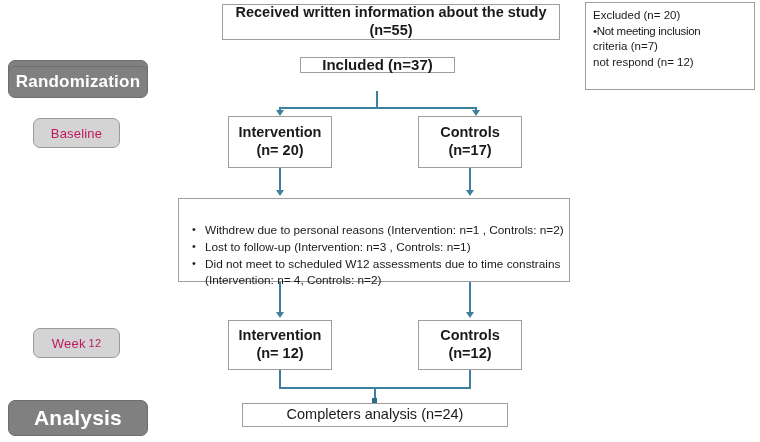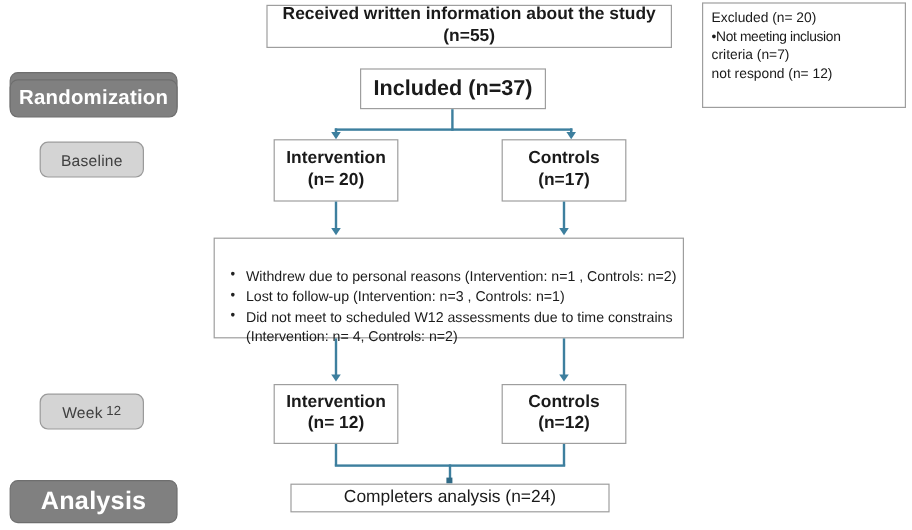--- a/index.html
+++ b/index.html
@@ -25,21 +25,21 @@
   }
   .stage.dark{
     background:#808080;
     border:1px solid #6e6e6e;
     color:#ffffff;
     font-weight:bold;
   }
   .stage.light{
     background:#d4d4d4;
     border:1px solid #9a9a9a;
-    color:#404040;
+    color:#be185d;
     font-weight:normal;
   }
   #stage-screening{left:8px;top:12px;width:140px;height:36px;font-size:19px;margin-top:48px;}
   #stage-randomization{left:8px;top:66px;width:140px;height:32px;font-size:17px;}
   #stage-baseline{left:33px;top:118px;width:87px;height:30px;font-size:13px;}
   #stage-week12{left:33px;top:328px;width:87px;height:30px;font-size:13px;}
   #stage-week12 .sub{font-size:11px;margin-left:3px;}
   #stage-analysis{left:8px;top:400px;width:140px;height:36px;font-size:21px;}
 
   
@@ -55,21 +55,21 @@
     text-align:center;
     line-height:1.22;
   }
   .box.left-text{align-items:flex-start;text-align:left;justify-content:flex-start;}
 
   #box-received{left:222px;top:4px;width:338px;height:36px;font-size:14.5px;font-weight:bold;}
   #box-excluded{left:585px;top:2px;width:170px;height:88px;padding:5px 7px;font-size:11.5px;}
   #box-excluded .line{display:block;width:100%;line-height:1.35;}
   #box-excluded .bullet{letter-spacing:-.3px;}
 
-  #box-included{left:300px;top:57px;width:155px;height:34px;font-size:18px;font-weight:bold;}
+  #box-included{left:300px;top:57px;width:155px;height:16px;font-size:15px;font-weight:bold;}
 
   #box-intervention-1{left:228px;top:116px;width:104px;height:52px;font-size:14.5px;font-weight:bold;}
   #box-controls-1{left:418px;top:116px;width:104px;height:52px;font-size:14.5px;font-weight:bold;}
   #box-intervention-2{left:228px;top:320px;width:104px;height:50px;font-size:14.5px;font-weight:bold;}
   #box-controls-2{left:418px;top:320px;width:104px;height:50px;font-size:14.5px;font-weight:bold;}
 
   #box-attrition{left:178px;top:198px;width:392px;height:84px;padding:23px 10px 0 10px;font-size:11.8px;}
   #box-attrition ul{margin:0;padding:0 0 0 14px;list-style:none;width:100%;}
   #box-attrition li{position:relative;line-height:1.42;padding-left:2px;}
   #box-attrition li:before{

